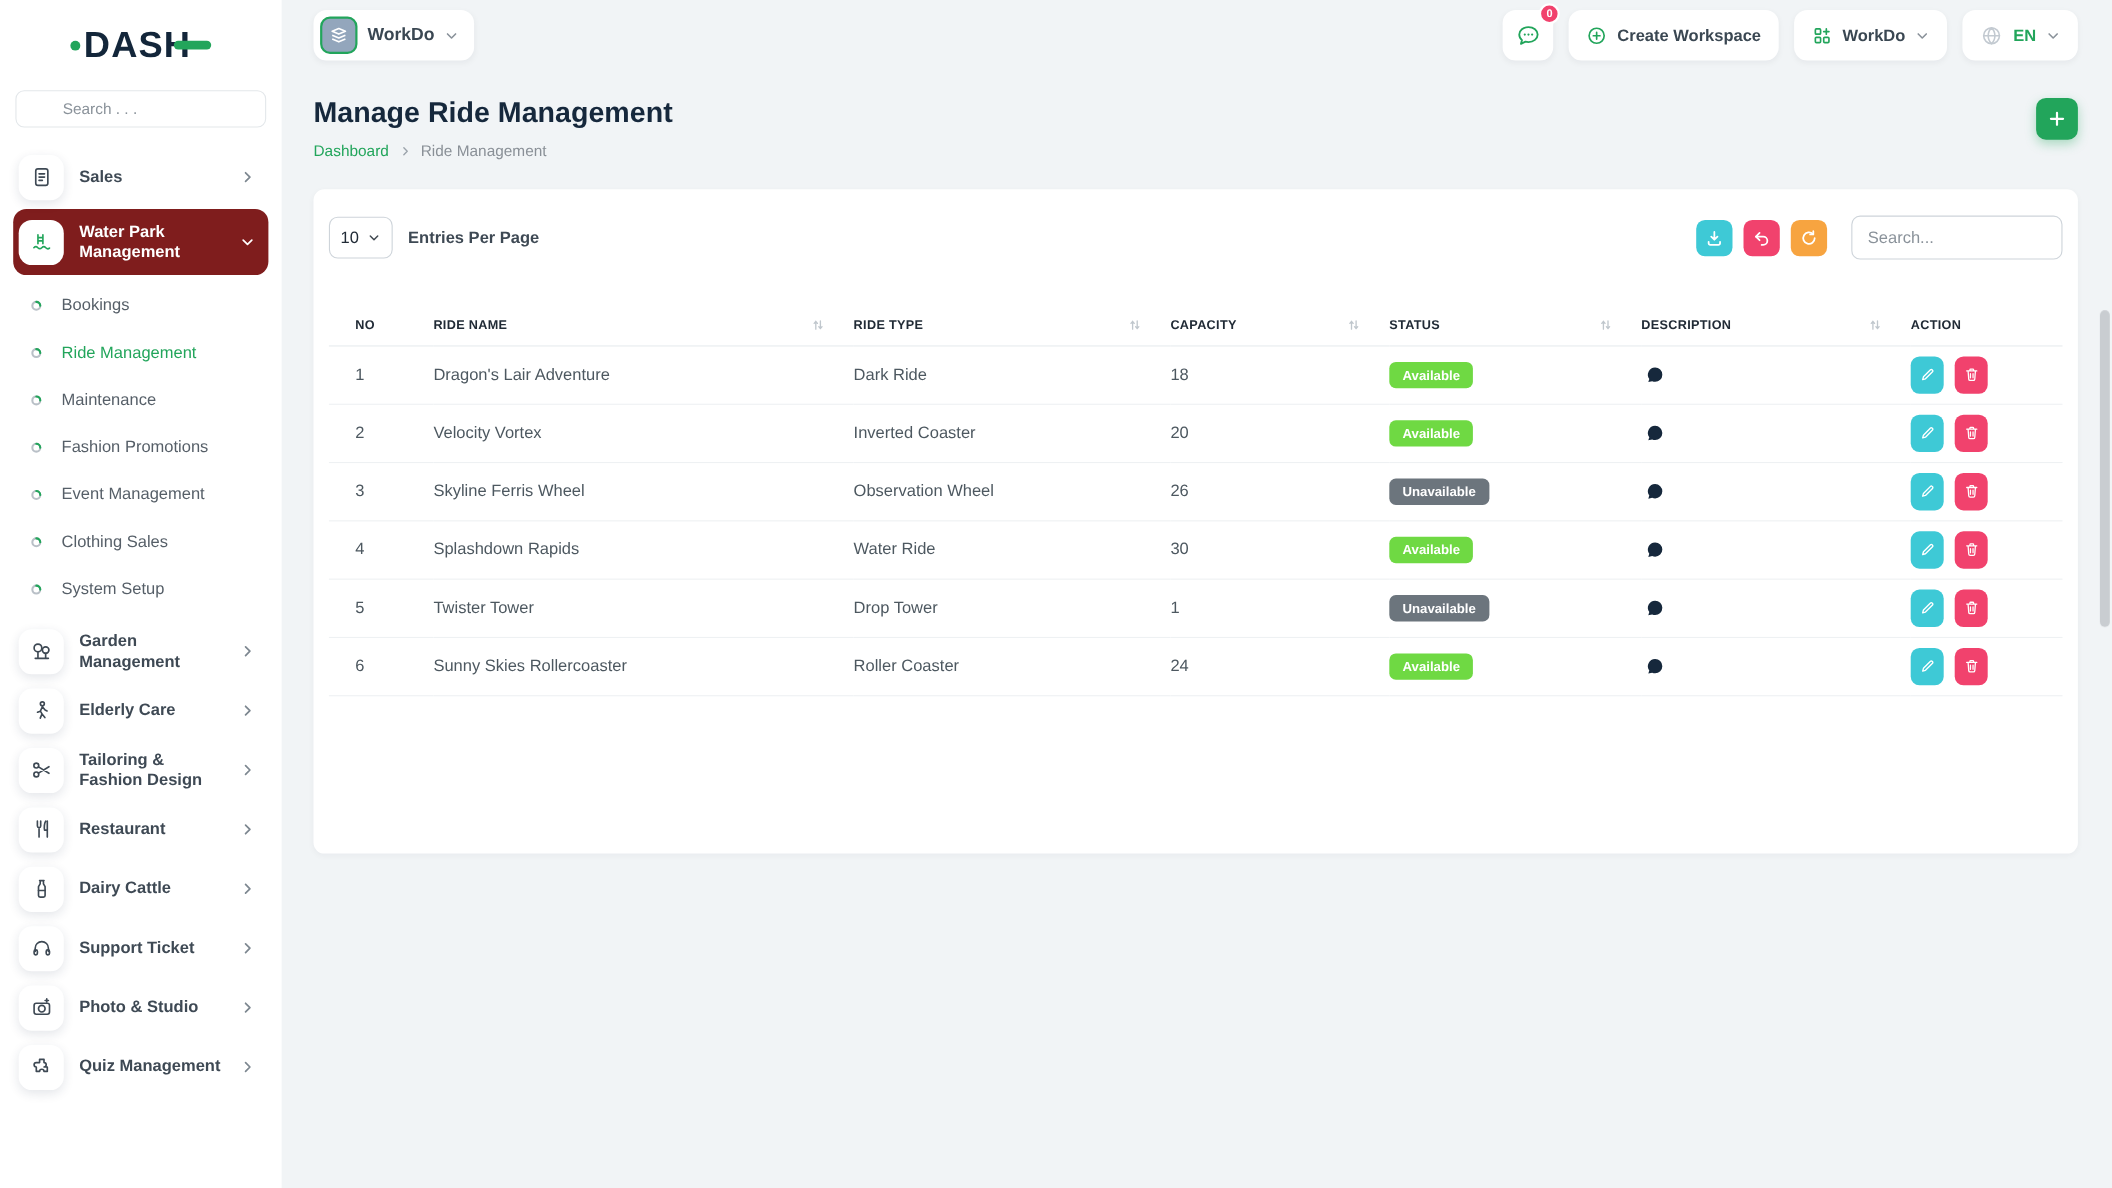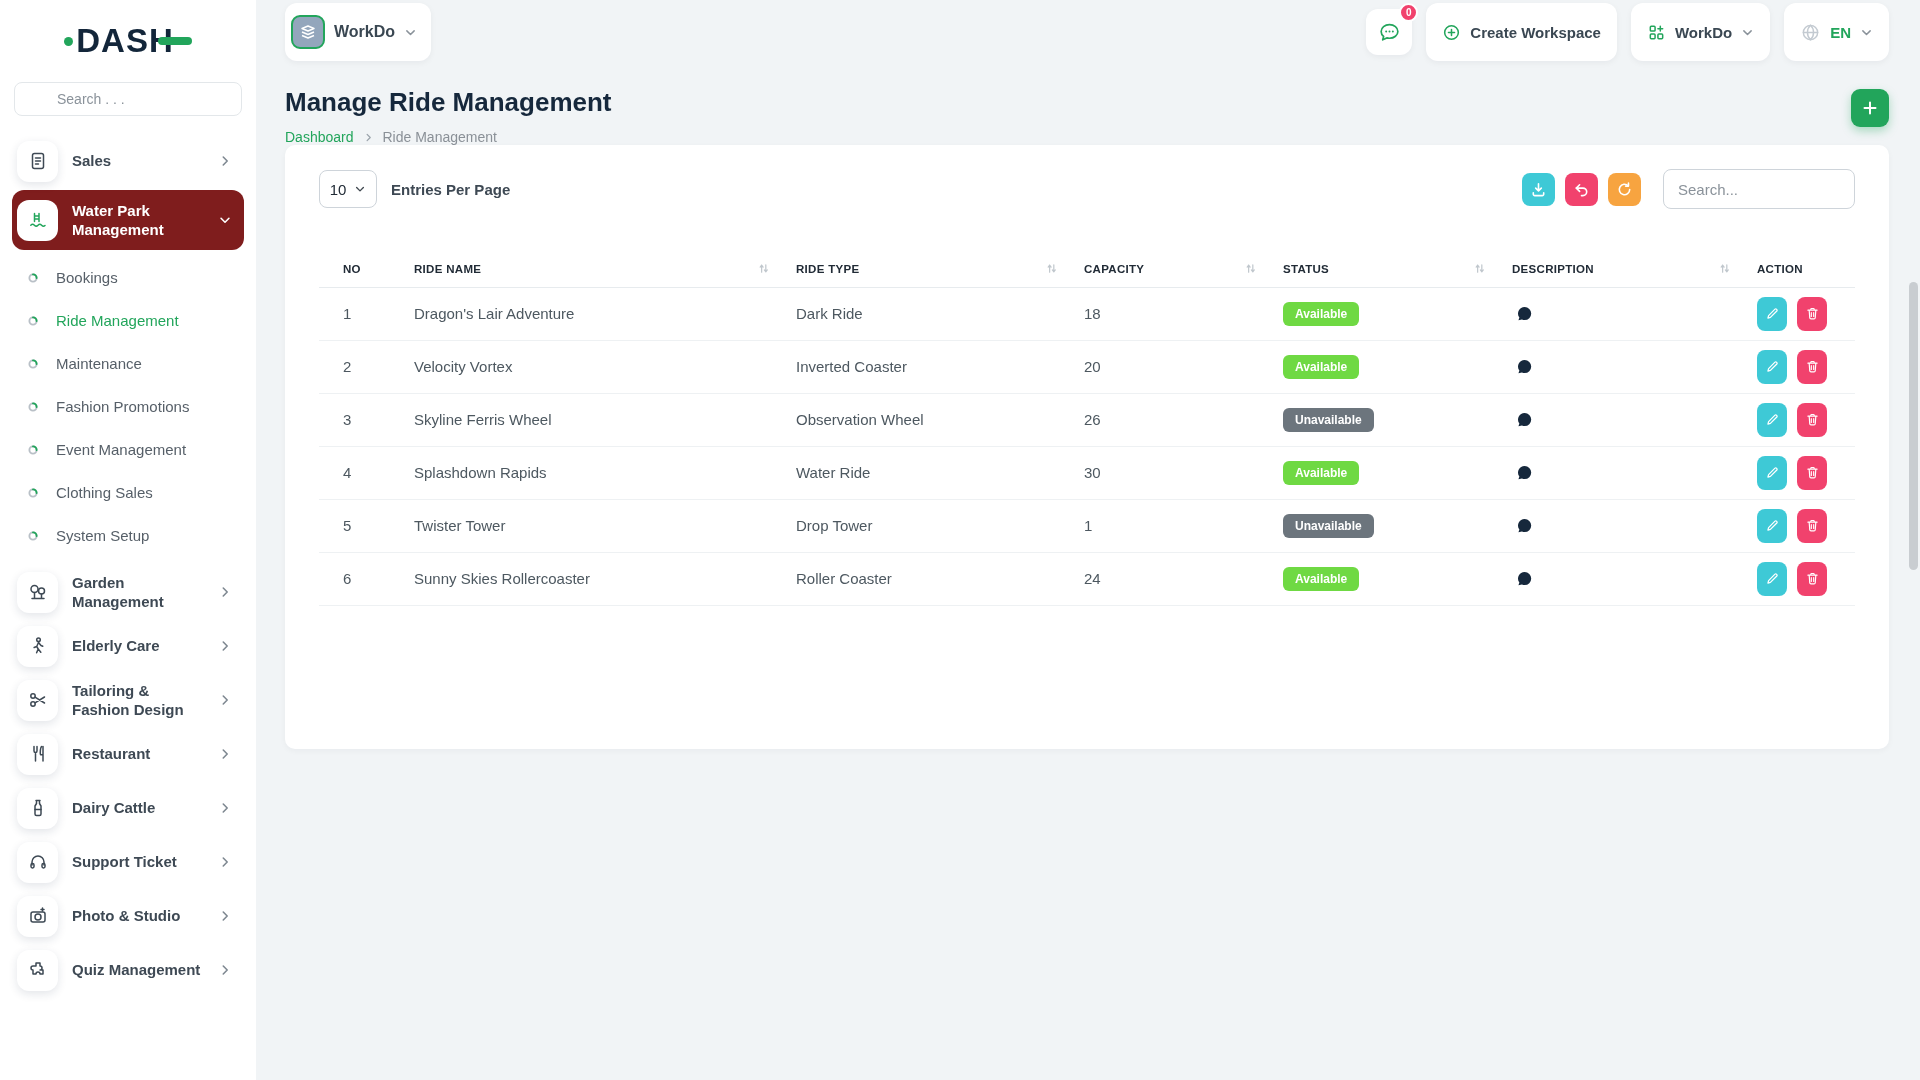--- a/index.html
+++ b/index.html
@@ -33,21 +33,21 @@
   .menu-item.active .mi-label, .menu-item.active .mi-chev { color:#fff; }
   .submenu { padding:2px 0 6px; }
   .sub-item { display:flex; align-items:center; gap:17px; padding:13px 10px 13px 27px;
               font-size:15px; font-weight:500; color:#565f68; cursor:pointer; }
   .sub-item .dot { display:flex; }
   .sub-item.active { color:#22A55B; }
 
   
   main { flex:1; padding:0 31px 0 29px; position:relative; }
   .topbar { height:46px; margin-top:9px; display:flex; align-items:center; justify-content:space-between; }
-  .pill { background:#fff; border:0; border-radius:12px; height:58px; display:flex; align-items:center;
+  .pill { background:#fff; border:0; border-radius:12px; height:46px; display:flex; align-items:center;
           gap:9px; padding:0 16px; cursor:pointer; box-shadow:0 2px 6px rgba(16,24,40,.05);
           font-size:15px; font-weight:600; color:#3a4752; font-family:inherit; }
   .ws-pill { padding:0 14px 0 6px; font-size:16px; }
   .ws-ic { width:34px; height:34px; border-radius:9px; background:#93a6bc; border:2px solid #22A55B;
            display:flex; align-items:center; justify-content:center; }
   .ws-ic svg { width:20px; height:20px; }
   .chev-grey { color:#8a929a; display:flex; } .chev-grey svg { width:13px; height:13px; }
   .top-right { display:flex; align-items:center; gap:14px; }
   .icon-pill { position:relative; width:46px; height:46px; padding:0; justify-content:center; }
   .icon-pill svg { width:23px; height:23px; }
@@ -63,22 +63,22 @@
   .breadcrumb { margin-top:11px; font-size:14px; display:flex; align-items:center; gap:9px; }
   .breadcrumb a { color:#22A55B; text-decoration:none; cursor:pointer; }
   .bc-sep { color:#9aa2aa; display:flex; } .bc-sep svg { width:11px; height:11px; }
   .bc-current { color:#8a9097; }
   .add-btn { width:38px; height:38px; border:0; border-radius:9px; background:#22A55B; color:#fff;
              cursor:pointer; box-shadow:0 4px 10px rgba(34,165,91,.35); display:flex; align-items:center;
              justify-content:center; margin-top:2px; }
   .add-btn svg { width:18px; height:18px; }
 
   
-  .card { background:#fff; border-radius:10px; box-shadow:0 2px 6px rgba(16,24,40,.04);
-          padding:24px 34px 28px; min-height:604px; }
+  .card { margin-top:27px; background:#fff; border-radius:10px; box-shadow:0 2px 6px rgba(16,24,40,.04);
+          padding:24px 14px 28px; min-height:604px; }
   .card-toolbar { display:flex; justify-content:space-between; align-items:center; margin-bottom:42px; }
   .ct-left { display:flex; align-items:center; gap:14px; }
   .entries-select { width:58px; height:38px; border:1px solid #ced4da; border-radius:8px; background:#fff;
                     display:flex; align-items:center; justify-content:center; gap:8px; font-size:15px;
                     color:#212b36; cursor:pointer; }
   .entries-select svg { width:12px; height:12px; color:#424a52; }
   .entries-label { font-size:15px; font-weight:600; color:#3e4954; }
   .ct-right { display:flex; align-items:center; gap:10px; }
   .tool-btn { width:33px; height:33px; border:0; border-radius:8px; display:flex; align-items:center;
               justify-content:center; cursor:pointer; }

